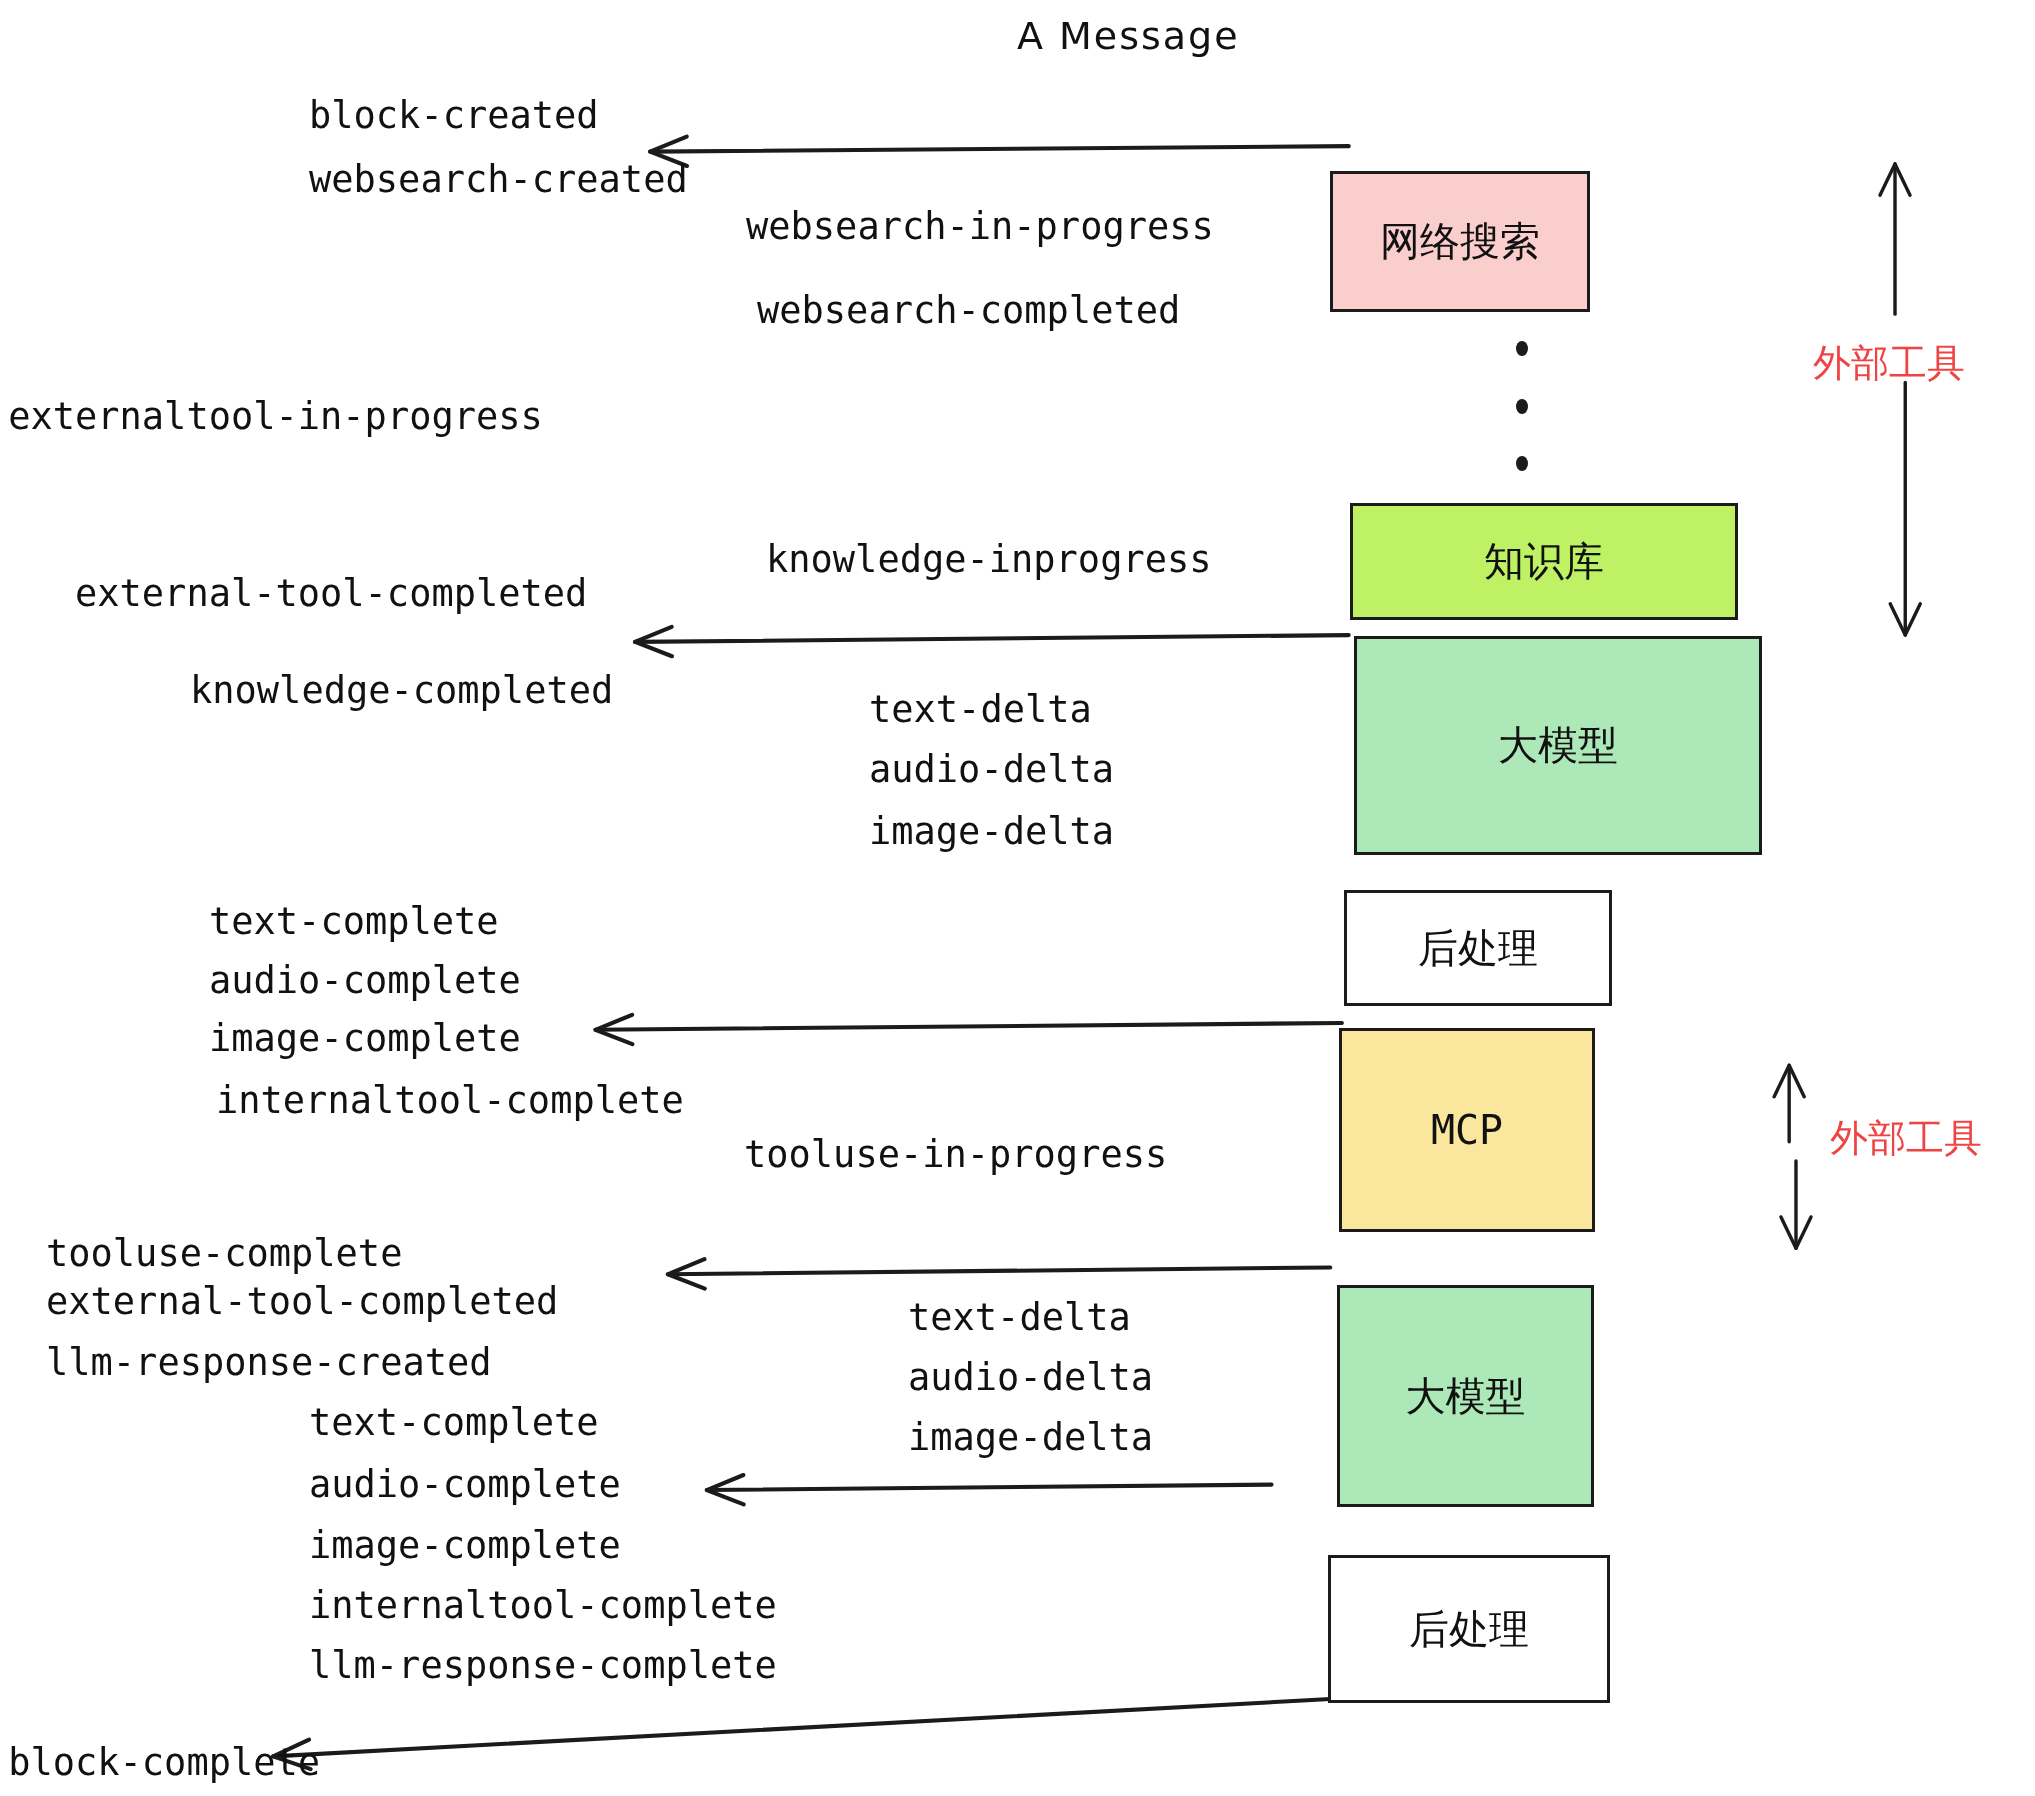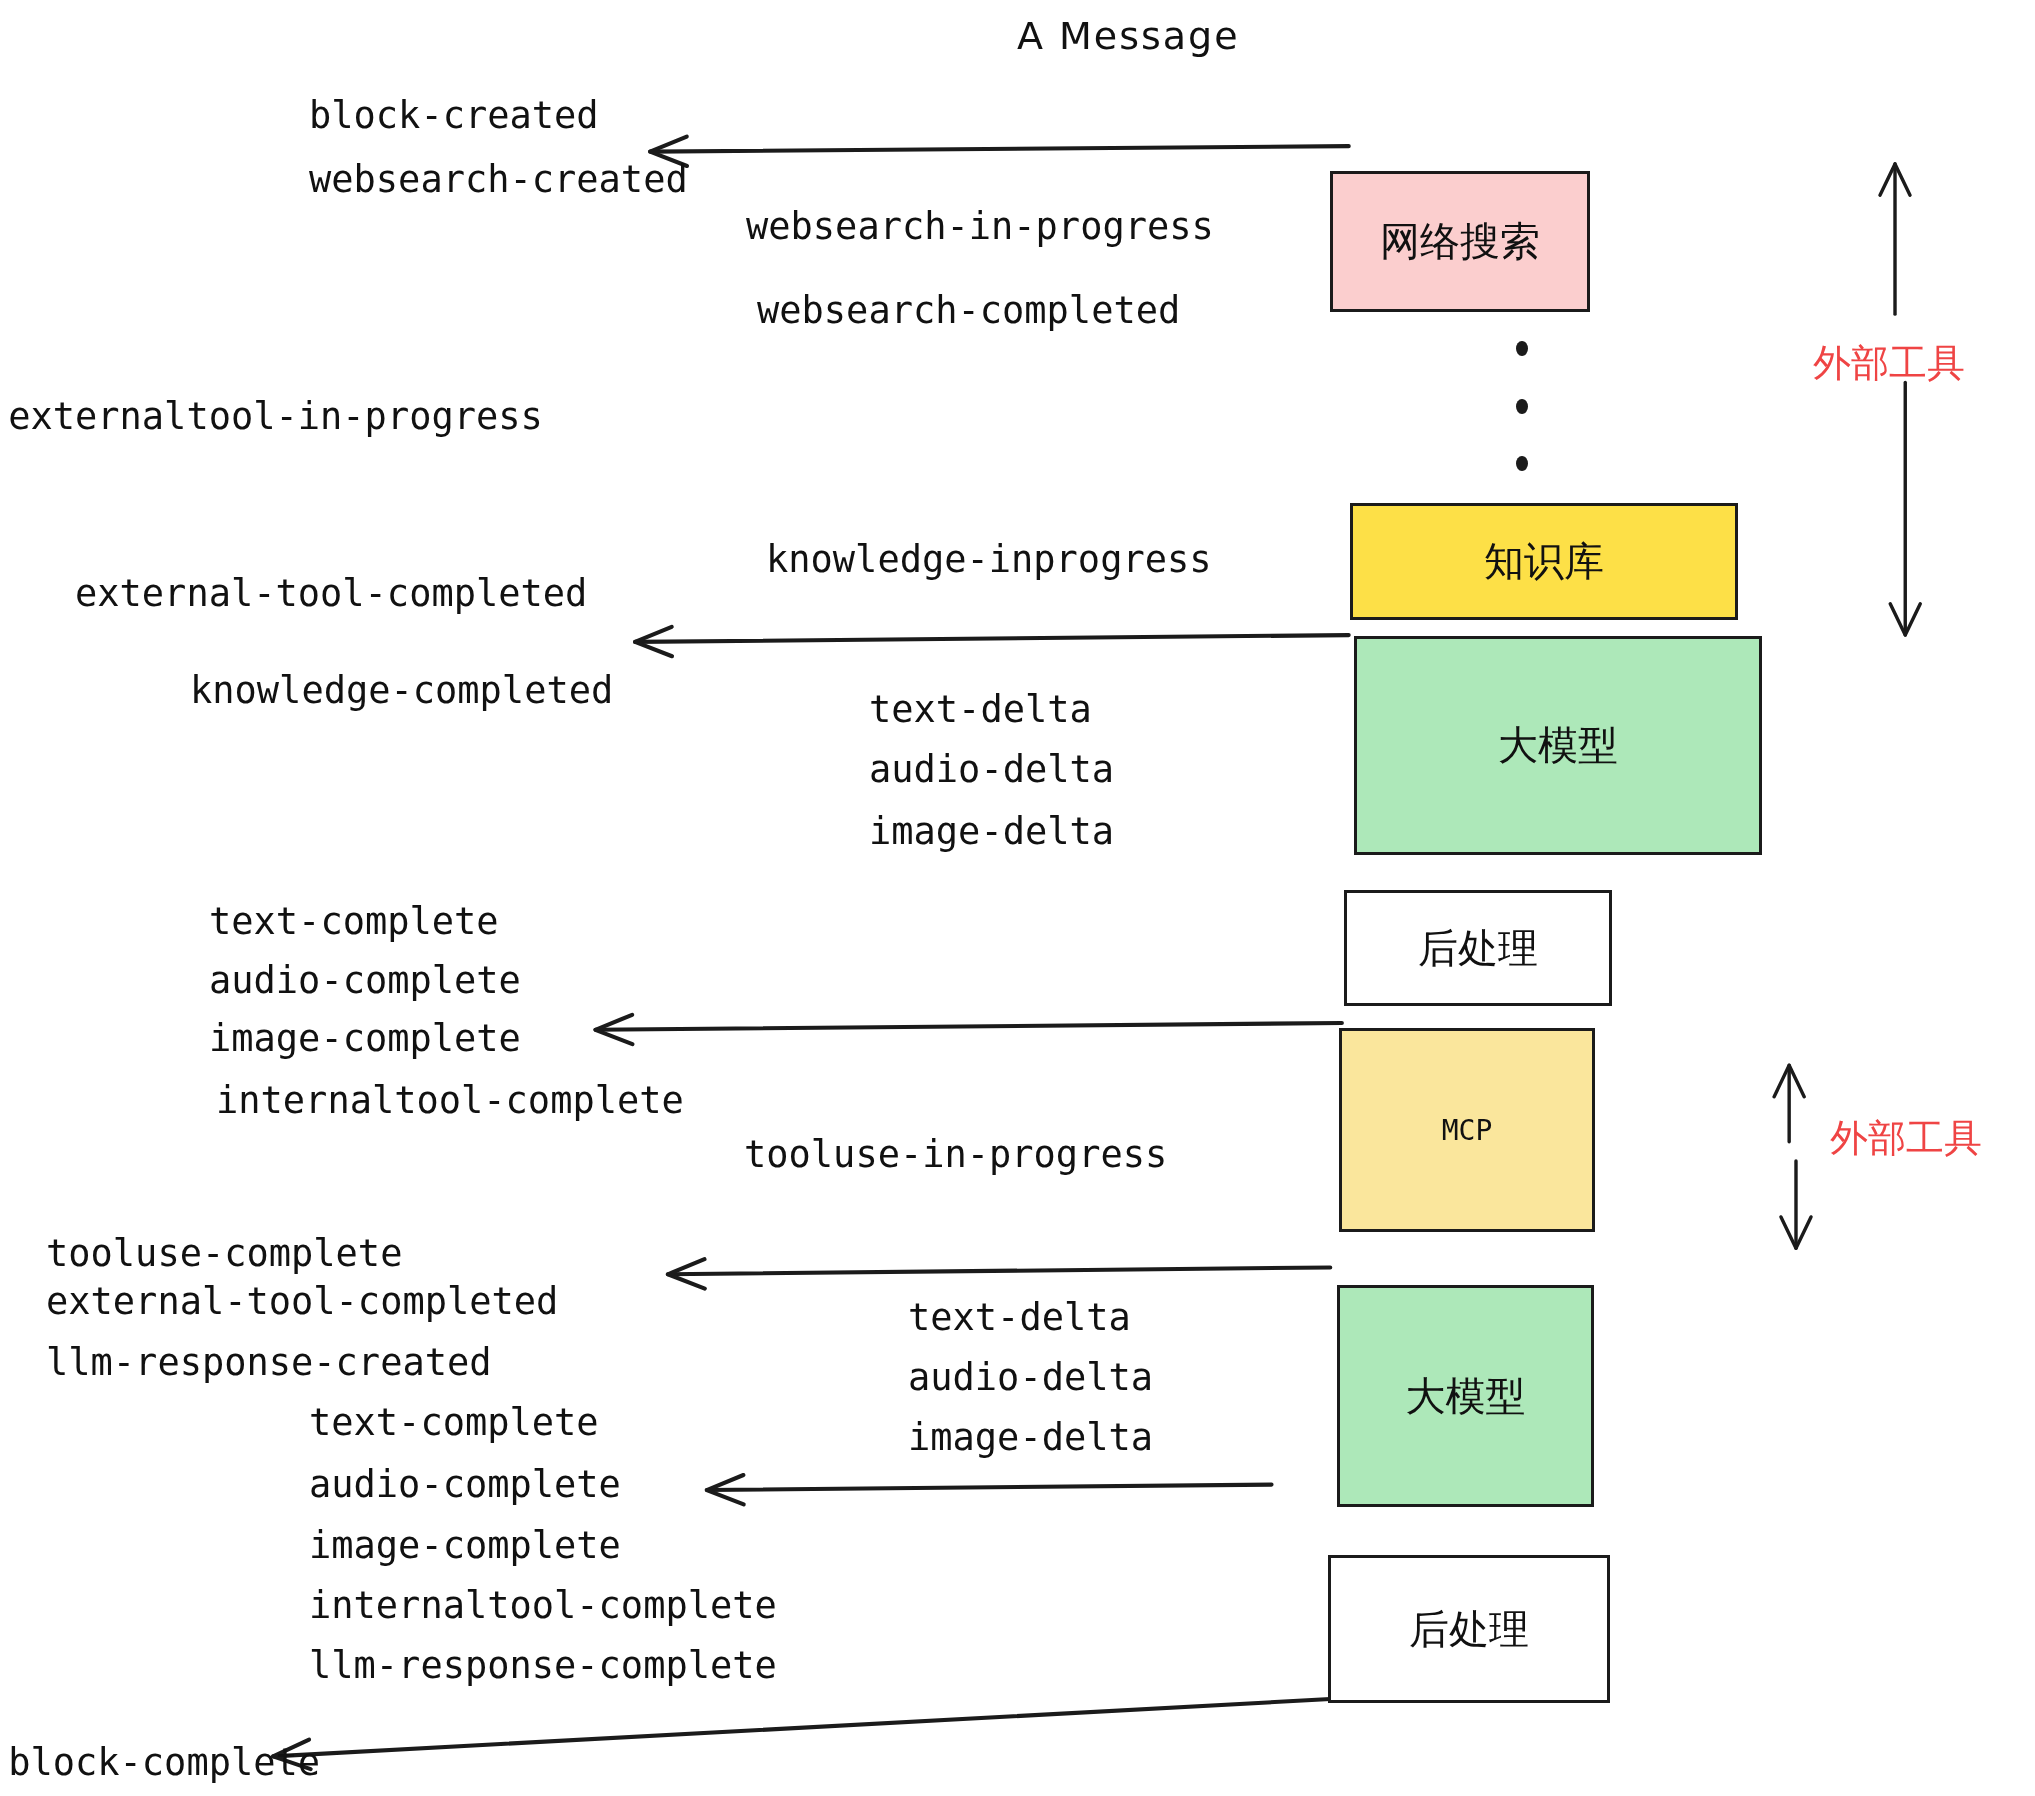--- a/index.html
+++ b/index.html
@@ -46,21 +46,21 @@
     position: absolute;
     box-sizing: border-box;
     border: 3.4px solid #1b1b1b;
     display: flex;
     align-items: center;
     justify-content: center;
     font-family: Liberation Serif, serif;
     font-size: 40px;
     color: #111111;
   }
-  .node.mcp-node { font-size: 28px; font-family: "DejaVu Sans Mono", monospace; }
+  .node.mcp-node { font-size: 40px; font-family: "DejaVu Sans Mono", monospace; }
   .sidelabel {
     position: absolute;
     font-family: "DejaVu Sans", sans-serif;
     font-size: 38px;
     color: #ef4444;
     white-space: nowrap;
     text-align: center;
   }
   .vdots {
     position: absolute;
@@ -132,21 +132,21 @@
   </svg>
 
   <div class="vdots" id="ellipsis-dots" style="left:1515px; top:341px; width:13.7px; height:130px;">
     <i></i>
       <i></i>
       <i></i>
   </div>
 
   <div id="node-layer">
       <div class="node" style="left: 1330px; top: 171px; width: 260px; height: 141px; background: rgb(251, 206, 206);">网络搜索</div>
-      <div class="node" style="left: 1350px; top: 503px; width: 388px; height: 117px; background: #fde047;">知识库</div>
+      <div class="node" style="left: 1350px; top: 503px; width: 388px; height: 117px; background: #bef264;">知识库</div>
       <div class="node" style="left: 1354px; top: 636px; width: 408px; height: 219px; background: rgb(173, 232, 185);">大模型</div>
       <div class="node" style="left: 1344px; top: 890px; width: 268px; height: 116px; background: rgb(255, 255, 255);">后处理</div>
       <div class="node mcp-node" style="left: 1339px; top: 1028px; width: 256px; height: 204px; background: rgb(250, 230, 156);">MCP</div>
       <div class="node" style="left: 1337px; top: 1285px; width: 257px; height: 222px; background: rgb(173, 232, 185);">大模型</div>
       <div class="node" style="left: 1328px; top: 1555px; width: 282px; height: 148px; background: rgb(255, 255, 255);">后处理</div>
     </div>
 
   <div id="event-layer">
       <div class="evt" style="left: 309px; top: 97px;">block-created</div>
       <div class="evt" style="left: 309px; top: 161px;">websearch-created</div>

